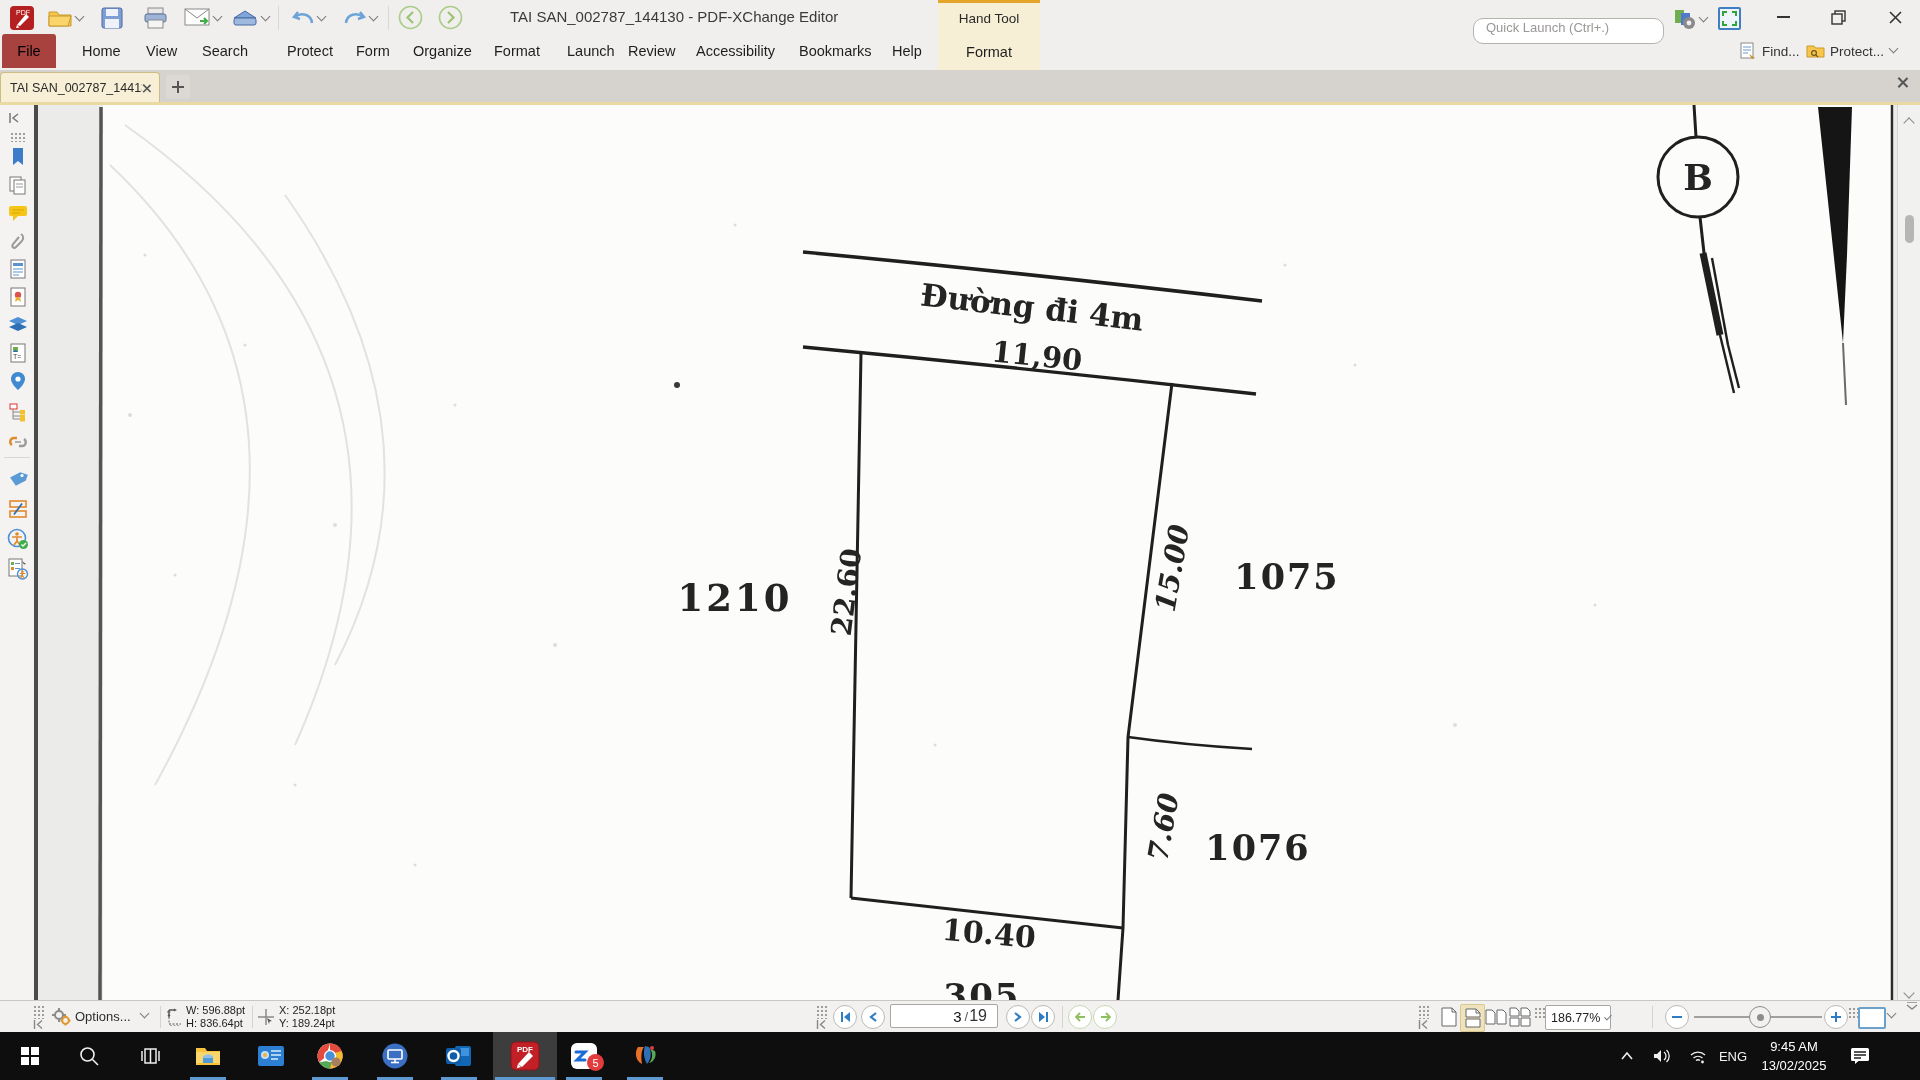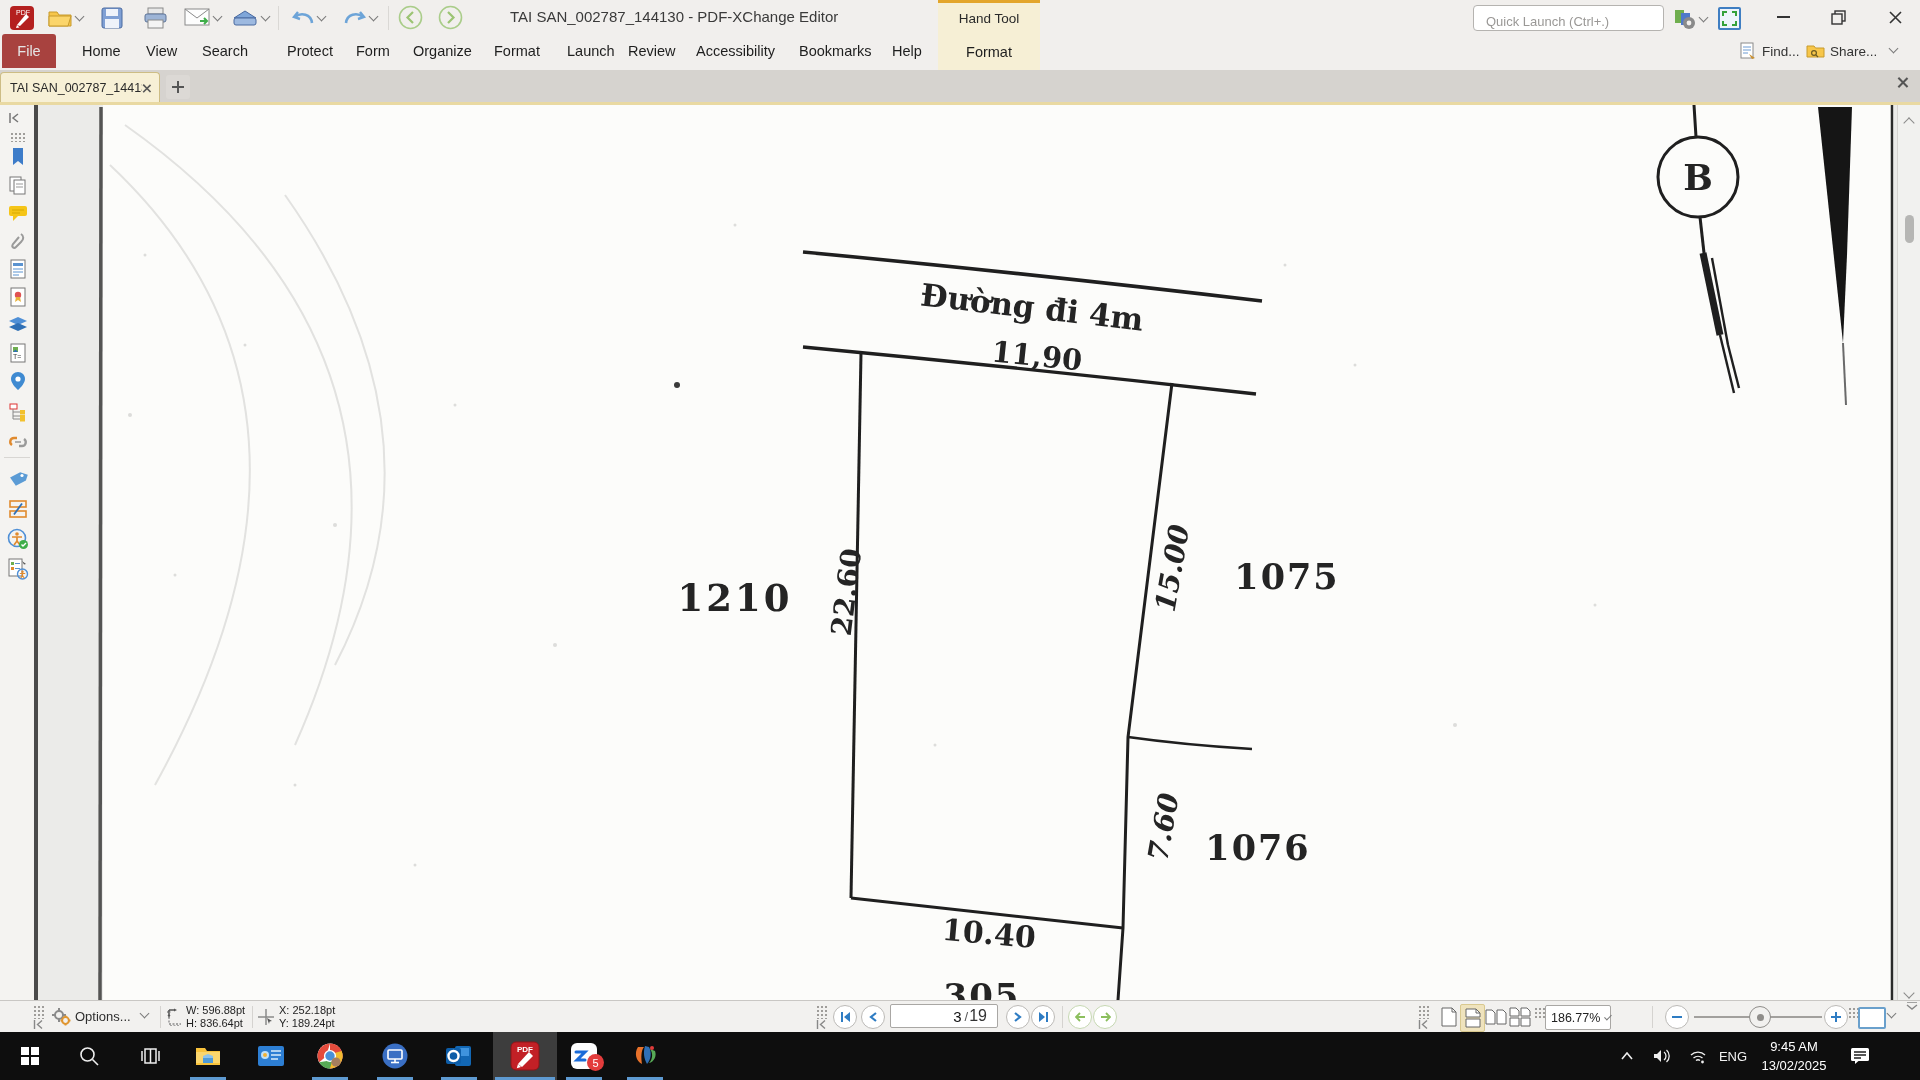--- a/index.html
+++ b/index.html
@@ -6,26 +6,26 @@
   .screen{position:relative;width:1920px;height:1080px;overflow:hidden;
     font-family:"Liberation Sans",sans-serif;background:#ebebe9;-webkit-font-smoothing:antialiased;}
   .abs{position:absolute;}
   
   .titlebar{position:absolute;left:0;top:0;width:1920px;height:70px;background:#f1efed;}
   .win-title{position:absolute;left:510px;top:8px;font-size:15px;color:#3a3a3a;white-space:nowrap;}
   .tbtn{position:absolute;top:4px;height:27px;display:flex;align-items:center;justify-content:center;border-radius:3px;}
   .chev{display:inline-block;width:6px;height:6px;border-right:1.6px solid #7a7a7a;border-bottom:1.6px solid #7a7a7a;transform:rotate(45deg);margin-top:-3px;}
   .vsep{position:absolute;top:6px;width:1px;height:24px;background:#dad8d5;}
   .menu-item{position:absolute;top:36px;height:30px;display:flex;align-items:center;font-size:14.5px;color:#1e1e1e;padding:0 2px;cursor:default;}
-  .file-item{position:absolute;left:2px;top:34px;width:54px;height:34px;background:#a8423f;color:#e5e5e5;
+  .file-item{position:absolute;left:2px;top:34px;width:54px;height:34px;background:#a8423f;color:#000000;
     display:flex;align-items:center;justify-content:center;font-size:14.5px;border-radius:3px 3px 0 0;}
   .handtool{position:absolute;left:938px;top:0;width:102px;height:70px;background:#f6efd5;border-top:3px solid #e3a52a;box-sizing:border-box;}
   .handtool .ht-label{position:absolute;left:0;top:8px;width:100%;text-align:center;font-size:13.5px;color:#2a2a2a;}
   .handtool .ht-format{position:absolute;left:0;top:41px;width:100%;text-align:center;font-size:14.5px;color:#1e1e1e;}
-  .qlaunch{position:absolute;left:1473px;top:5px;width:189px;height:24px;border:1px solid #b5b3b0;border-radius:4px;background:#fff;display:flex;align-items:flex-end;}
+  .qlaunch{position:absolute;left:1473px;top:18px;width:189px;height:24px;border:1px solid #b5b3b0;border-radius:10px;background:#fff;display:flex;align-items:flex-start;}
   .qlaunch input{border:0;outline:0;flex:1;font-size:13px;color:#444;font-family:"Liberation Sans",sans-serif;background:transparent;}
   .qlaunch input::placeholder{color:#9a9896;}
   .winctl{position:absolute;top:0;height:34px;width:46px;display:flex;align-items:center;justify-content:center;}
   .findrow{position:absolute;top:38px;height:26px;display:flex;align-items:center;font-size:13.5px;color:#333;gap:5px;}
   
   .tabbar{position:absolute;left:0;top:70px;width:1920px;height:35px;background:#d6d3cf;border-bottom:3px solid #e9d9a2;box-sizing:border-box;}
   .tab{position:absolute;left:0;top:2px;width:160px;height:30px;background:#f7f0d6;border:1px solid #cdbd85;border-bottom:none;border-radius:4px 4px 0 0;display:flex;align-items:center;box-sizing:border-box;}
   .tab .tab-label{font-size:12.5px;color:#2a2a2a;margin-left:9px;white-space:nowrap;overflow:hidden;}
   .newtab{position:absolute;left:166px;top:5px;width:24px;height:24px;background:#dcd9d5;border-radius:3px;display:flex;align-items:center;justify-content:center;}
   .plus{position:relative;width:12px;height:12px;}
@@ -221,21 +221,21 @@
           <path d="M9 12 l6 4 l-3 1 z" fill="#c98f2e"></path>
         </svg>
       <span>Find...</span>
     </div>
     <div class="findrow" style="left:1806px">
       <svg width="19" height="16" viewBox="0 0 19 16">
           <path d="M1 3 h7 l1.5 2 h8.5 v9 h-17 z" fill="#f7c64a" stroke="#c79a2d"></path>
           <circle cx="8" cy="10" r="2.4" fill="none" stroke="#6b5a21" stroke-width="1.2"></circle>
           <line x1="9.8" y1="11.8" x2="12" y2="14" stroke="#6b5a21" stroke-width="1.2"></line>
         </svg>
-      <span>Share...</span>
+      <span>Protect...</span>
     </div>
     <span class="chev" style="position:absolute;left:1890px;top:48px"></span>
   </div>
 
   <div class="tabbar">
     <div class="tab">
       <span class="tab-label">TAI SAN_002787_144130</span>
       <span class="xicon" style="margin:0 8px 0 auto;transform:scale(.8)"></span>
     </div>
     <div class="newtab">

